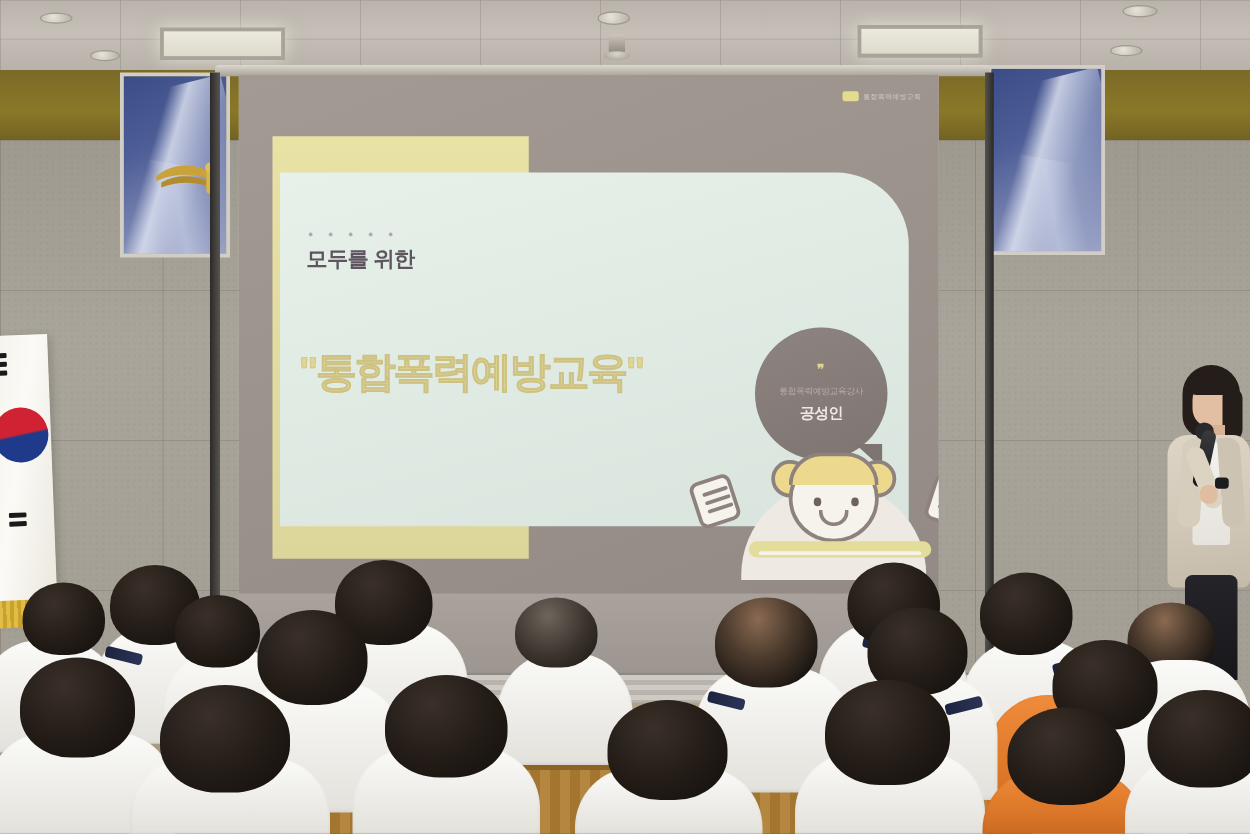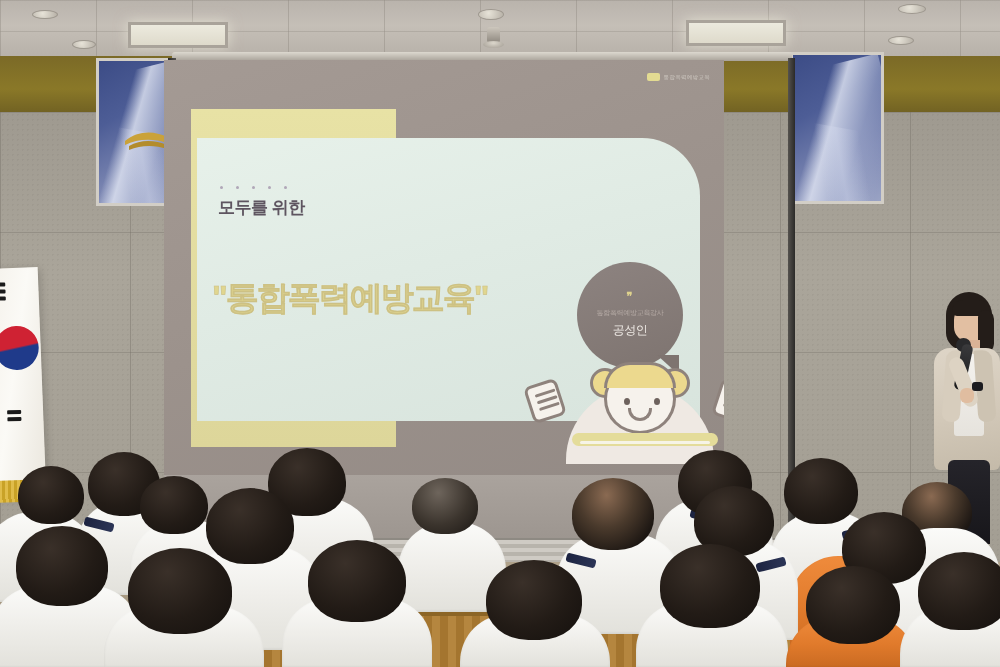--- a/index.html
+++ b/index.html
@@ -130,21 +130,21 @@
   }
   .screen-frame {
     position: absolute; left: 168px; top: 58px; width: 8px; height: 480px;
     background: linear-gradient(90deg,#2b2a28,#575450);
   }
   .screen-frame-r {
     position: absolute; left: 788px; top: 58px; width: 7px; height: 470px;
     background: linear-gradient(90deg,#55524e,#2b2a28);
   }
   .screen {
-    position: absolute; left: 164px; top: 60px; width: 560px; height: 478px;
+    position: absolute; left: 191px; top: 60px; width: 560px; height: 478px;
     background: linear-gradient(170deg,#bdb6b0 0%,#b3aca6 40%,#a49d98 100%);
     overflow: hidden;
   }
 
   
   .slide {
     position: absolute; left: 0; top: 0; width: 100%; height: 415px;
     background: linear-gradient(160deg,#a49a94 0%,#9c928c 50%,#938a85 100%);
   }
   .slide-yellow-band {
@@ -207,21 +207,21 @@
     background: linear-gradient(160deg,#8d8380,#7e7470);
     display: flex; flex-direction: column; align-items: center; justify-content: center;
   }
   .badge::after {
     content:""; position:absolute; right: 4px; bottom: -7px;
     width: 22px; height: 20px; background:#7e7470;
     clip-path: polygon(0 0, 100% 0, 100% 100%);
   }
   .badge-quote { font-size: 11px; color: #ded28d; font-weight: 800; line-height:1; margin-bottom:6px; letter-spacing:1px;}
   .badge-role  { font-size: 7px; color: #b6aba6; letter-spacing: -.3px; margin-bottom: 4px; white-space: nowrap;}
-  .badge-name  { font-size: 12px; color: #eee9e4; font-weight: 400; letter-spacing: -.5px;}
+  .badge-name  { font-size: 12px; color: #eee9e4; font-weight: 700; letter-spacing: -.5px;}
 
   
   .mascot { position: absolute; left: 356px; top: 292px; width: 240px; height: 108px; }
   .mascot-body {
     position:absolute; left: 46px; top: 34px; width: 148px; height: 78px;
     background:#efe9e3; border-radius: 74px 74px 0 0;
   }
   .mascot-head {
     position:absolute; left: 84px; top: 12px; width: 72px; height: 70px;
     background:#f6f2ec; border: 3.5px solid #8e827c; border-radius: 50%;

